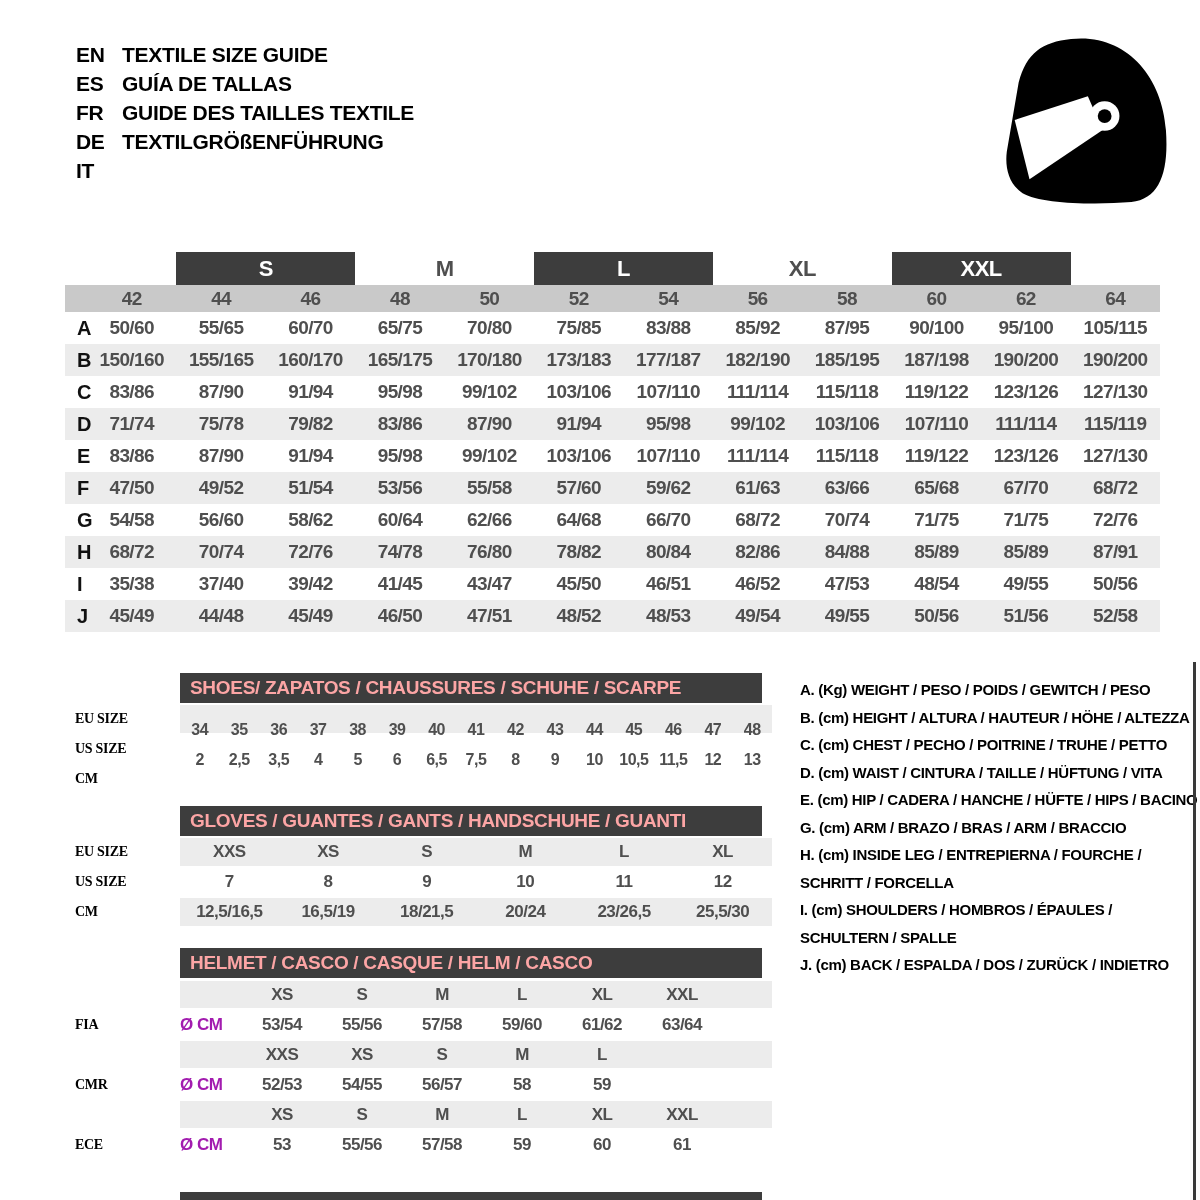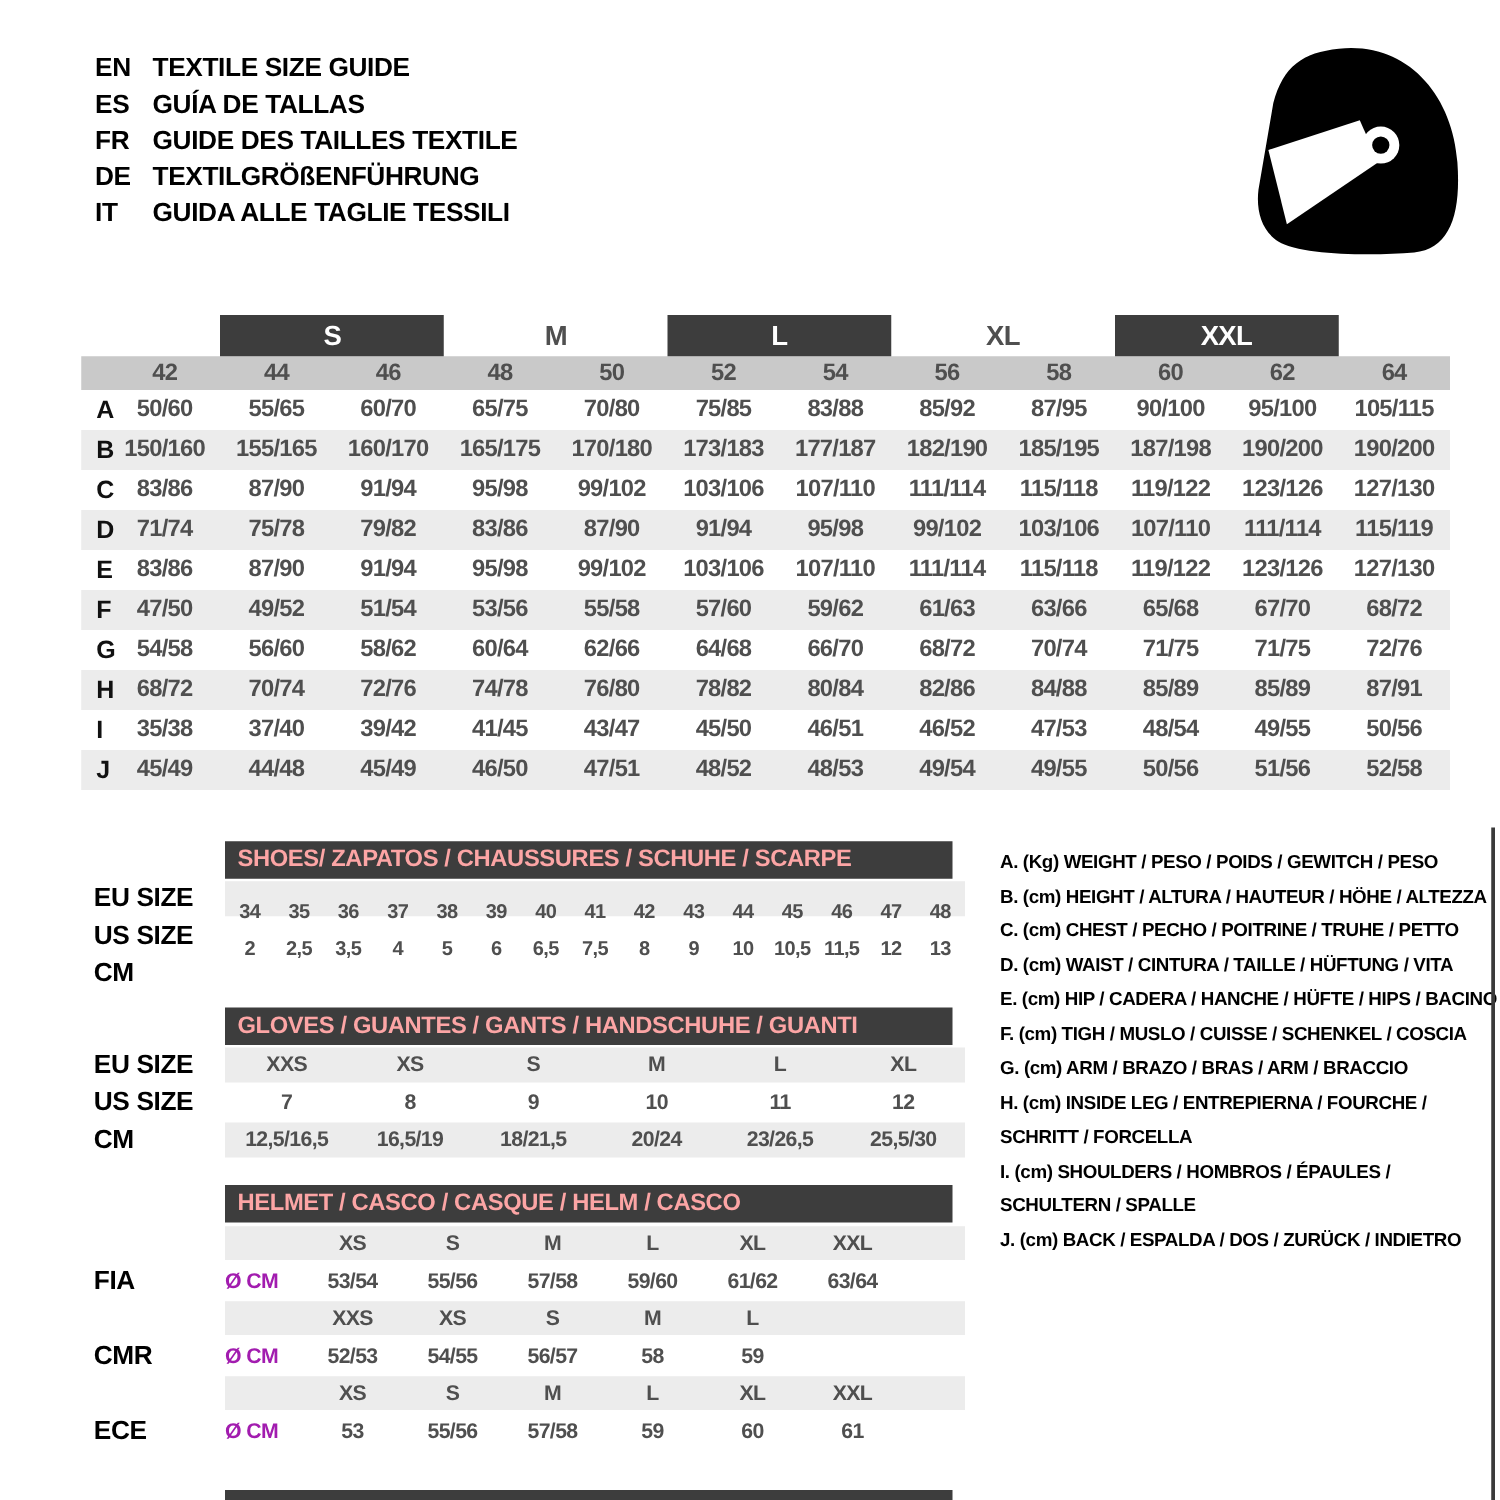--- a/index.html
+++ b/index.html
@@ -26,21 +26,21 @@
   .trow.stripe{background:var(--stripe,#ececec);}
   .rlabel{display:flex;align-items:center;padding-left:12px;font-size:20px;color:#111;}
   
   .sec{position:absolute;left:75px;width:697px;}
   .sec-shoes{top:673px;}
   .sec-gloves{top:806px;}
   .sec-helmet{top:948px;}
   .secbar{margin-left:105px;width:582px;box-sizing:border-box;height:30px;background:var(--dark-bar,#3d3d3d);color:#fca5a5;display:flex;align-items:center;padding-left:10px;font-size:19px;letter-spacing:-0.3px;white-space:nowrap;}
   .brow{display:flex;height:28px;margin-top:2px;}
   .sec-helmet .brow{height:27px;margin-top:3px;}
-  .blabel{width:105px;display:flex;align-items:center;font-size:21px;letter-spacing:-0.3px;}
+  .blabel{width:105px;display:flex;align-items:center;font-size:14px;letter-spacing:-0.3px;font-family:Liberation Serif, serif;}
   .bband{flex:1;display:grid;}
   .bband.stripe{background:var(--stripe,#ececec);}
   .sgrid{grid-template-columns:repeat(15,1fr);}
   .ggrid{grid-template-columns:repeat(6,1fr);}
   .hgrid{grid-template-columns:62px repeat(6,80px) 1fr;}
   .bcell{display:flex;align-items:center;justify-content:center;font-size:17px;color:var(--value-text,#4f4f4f);letter-spacing:-0.5px;white-space:nowrap;}
   .sgrid .bcell{font-size:16px;margin-top:16px;}
   .ucell{justify-content:flex-start;color:#a21caf;}
   
   .legend{position:absolute;left:800px;top:676px;width:400px;font-size:15px;line-height:27.5px;letter-spacing:-0.3px;color:#000;}
@@ -64,21 +64,20 @@
     <div class="lang-row">
       <span class="lang-code">FR</span>
       <span class="lang-label">GUIDE DES TAILLES TEXTILE</span>
     </div>
     <div class="lang-row">
       <span class="lang-code">DE</span>
       <span class="lang-label">TEXTILGRÖßENFÜHRUNG</span>
     </div>
     <div class="lang-row">
       <span class="lang-code">IT</span>
-      <span class="lang-label">GUIDA ALLE TAGLIE TESSILI</span>
     </div>
   </div>
 
 <div class="helmet-logo">
   <svg width="198" height="170" viewBox="0 0 200 172" aria-hidden="true">
     <path fill="#000" d="M97,4 C151,-2 189,40 193,96 C196,138 187,166 158,169 C122,172 66,171 48,160 C34,151 30,134 32,118 L44,48 C52,18 68,7 97,4 Z"></path>
     <polygon fill="#fff" points="40,86 114,62 129,96 55,146"></polygon>
     <circle cx="131" cy="82" r="15" fill="#fff"></circle>
     <circle cx="131" cy="82" r="7" fill="#000"></circle>
   </svg>
@@ -429,23 +428,20 @@
     <div class="leg-item">
       <div class="leg-line">C. (cm) CHEST / PECHO / POITRINE / TRUHE / PETTO</div>
     </div>
     <div class="leg-item">
       <div class="leg-line">D. (cm) WAIST / CINTURA / TAILLE / HÜFTUNG / VITA</div>
     </div>
     <div class="leg-item">
       <div class="leg-line">E. (cm) HIP / CADERA / HANCHE / HÜFTE / HIPS / BACINO</div>
     </div>
     <div class="leg-item">
-      <div class="leg-line">F. (cm) TIGH / MUSLO / CUISSE / SCHENKEL / COSCIA</div>
-    </div>
-    <div class="leg-item">
       <div class="leg-line">G. (cm) ARM / BRAZO / BRAS / ARM / BRACCIO</div>
     </div>
     <div class="leg-item">
       <div class="leg-line">H. (cm) INSIDE LEG / ENTREPIERNA / FOURCHE /</div>
       <div class="leg-line">SCHRITT / FORCELLA</div>
     </div>
     <div class="leg-item">
       <div class="leg-line">I. (cm) SHOULDERS / HOMBROS / ÉPAULES /</div>
       <div class="leg-line">SCHULTERN / SPALLE</div>
     </div>

